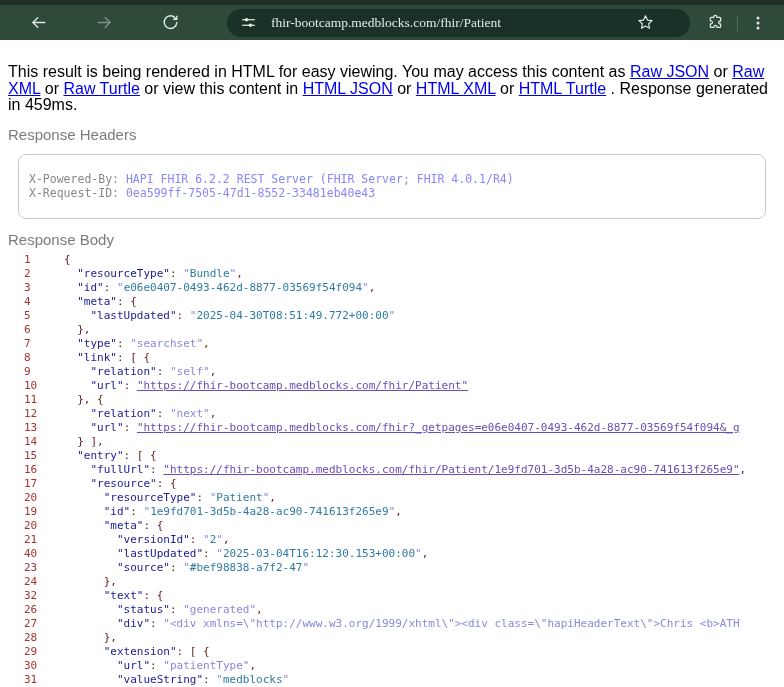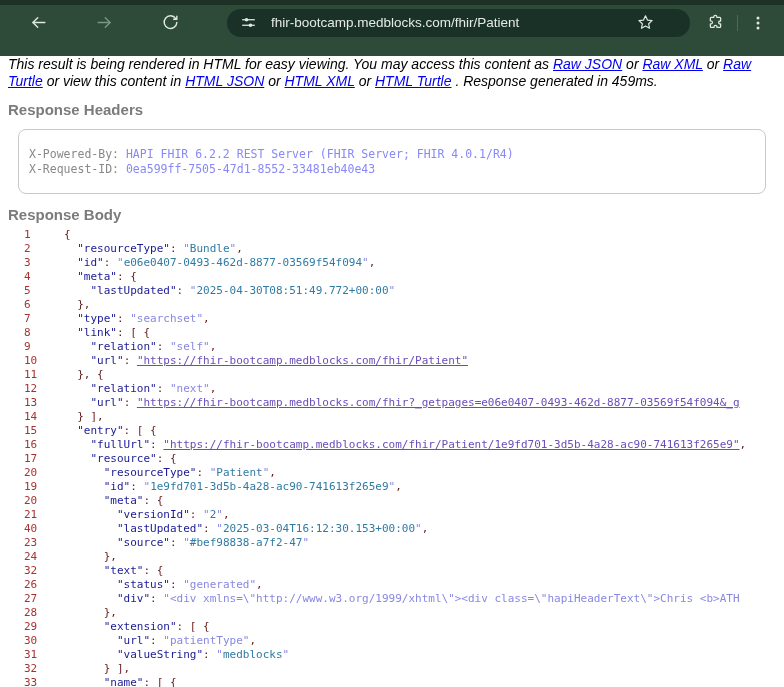--- a/index.html
+++ b/index.html
@@ -1,19 +1,19 @@
 <!DOCTYPE html>
 <html style="--toolbar_bg: #2e4a39; --toolbar_strip: #1e3126; --urlbar_bg: #1a3127; --toolbar_icon: #dfe9e0; --link_blue: #0000ee; --heading_gray: #7b7b7b; --header_name: #888888; --header_value: #8888f8; --line_number: #a83232; --token_punct: #661c1c; --token_key: #1a1a93; --token_value: #2f7ba3; --token_quote: #8888e2; --token_link: #6b4db8;"><head>
 <meta charset="utf-8">
 <style>
   html,body{margin:0;padding:0;width:784px;height:687px;overflow:hidden;background:#fff;}
   body{font-family:"Liberation Sans",sans-serif;}
 
   
-  .chrome{width:784px;height:56px;background:var(--toolbar_bg,#2e4a39);}
+  .chrome{width:784px;height:40px;background:var(--toolbar_bg,#2e4a39);font-family:Liberation Serif, serif;}
   .chrome-strip{height:5px;background:var(--toolbar_strip,#1e3126);}
   .chrome-row{height:35px;display:flex;align-items:center;padding-left:24px;box-sizing:border-box;}
   .navbtn{width:28px;height:28px;border:none;background:transparent;padding:0;display:flex;align-items:center;justify-content:center;cursor:pointer;}
   .navbtn+.navbtn{margin-left:38px;}
   .navbtn svg{width:19px;height:19px;stroke:var(--toolbar_icon,#dfe9e0);stroke-width:1.8;fill:none;stroke-linecap:round;stroke-linejoin:round;}
   .navbtn.dim svg{stroke:#7e9486;}
   .urlbar{margin-left:43px;width:463px;height:28px;border-radius:14px;background:var(--urlbar_bg,#1a3127);display:flex;align-items:center;padding:0 12px 0 12px;box-sizing:border-box;cursor:text;}
   .urlbar svg{flex:0 0 auto;}
   .tuneicon{width:19px;height:19px;stroke:var(--toolbar_icon,#dfe9e0);stroke-width:1.6;}
   .tuneicon circle{fill:var(--toolbar_icon,#dfe9e0);stroke:none;}
@@ -21,24 +21,24 @@
   .starbtn{width:22px;height:22px;border:none;background:transparent;padding:0;margin-right:22px;display:flex;align-items:center;justify-content:center;cursor:pointer;}
   .starbtn svg{width:19px;height:19px;stroke:var(--toolbar_icon,#dfe9e0);stroke-width:1.5;fill:none;stroke-linejoin:round;}
   .extbtn{width:24px;height:24px;border:none;background:transparent;padding:0;margin-left:13px;display:flex;align-items:center;justify-content:center;cursor:pointer;}
   .extbtn svg{width:19px;height:19px;stroke:var(--toolbar_icon,#dfe9e0);stroke-width:1.6;fill:none;stroke-linejoin:round;}
   .vsep{width:1px;height:16px;background:#51685a;margin-left:10px;}
   .menubtn{width:24px;height:24px;border:none;background:transparent;padding:0;margin-left:8px;display:flex;align-items:center;justify-content:center;cursor:pointer;}
   .menubtn svg{width:16px;height:16px;fill:var(--toolbar_icon,#dfe9e0);}
 
   
   .page{padding:0 8px;}
-  .banner{padding-top:0;font-size:14px;line-height:16.5px;color:#000;font-style:italic;}
+  .banner{padding-top:24px;font-size:16px;line-height:16.5px;color:#000;}
   .banner a{color:var(--link_blue,#0000ee);text-decoration:underline;cursor:pointer;}
   .status-h{margin:14px 0 0 0;font-size:17px;font-weight:bold;color:#000;}
-  .section-h{margin:12px 0 0 0;font-size:15px;font-weight:bold;color:var(--heading_gray,#7b7b7b);}
+  .section-h{margin:12px 0 0 0;font-size:15px;font-weight:normal;color:var(--heading_gray,#7b7b7b);}
   .hdrbox{margin:11px 10px 0 10px;border:1px solid #c9c9c9;border-radius:8px;padding:17px 10px;background:#fff;}
   .hdr-row{font-family:"DejaVu Sans Mono",monospace;font-size:11.5px;line-height:14.5px;white-space:pre;}
   .hname{color:var(--header_name,#888888);}
   .hval{color:var(--header_value,#8888f8);}
 
   .codebox{margin-top:5px;font-family:"DejaVu Sans Mono",monospace;font-size:11px;line-height:14px;overflow:hidden;}
   .cl{height:14px;white-space:pre;overflow:hidden;}
   .ln{display:inline-block;margin-left:16px;width:40px;text-align:left;color:var(--line_number,#a83232);text-decoration:none;cursor:pointer;}
   .tk-w{color:#000;}
   .tk-p{color:var(--token_punct,#661c1c);}

